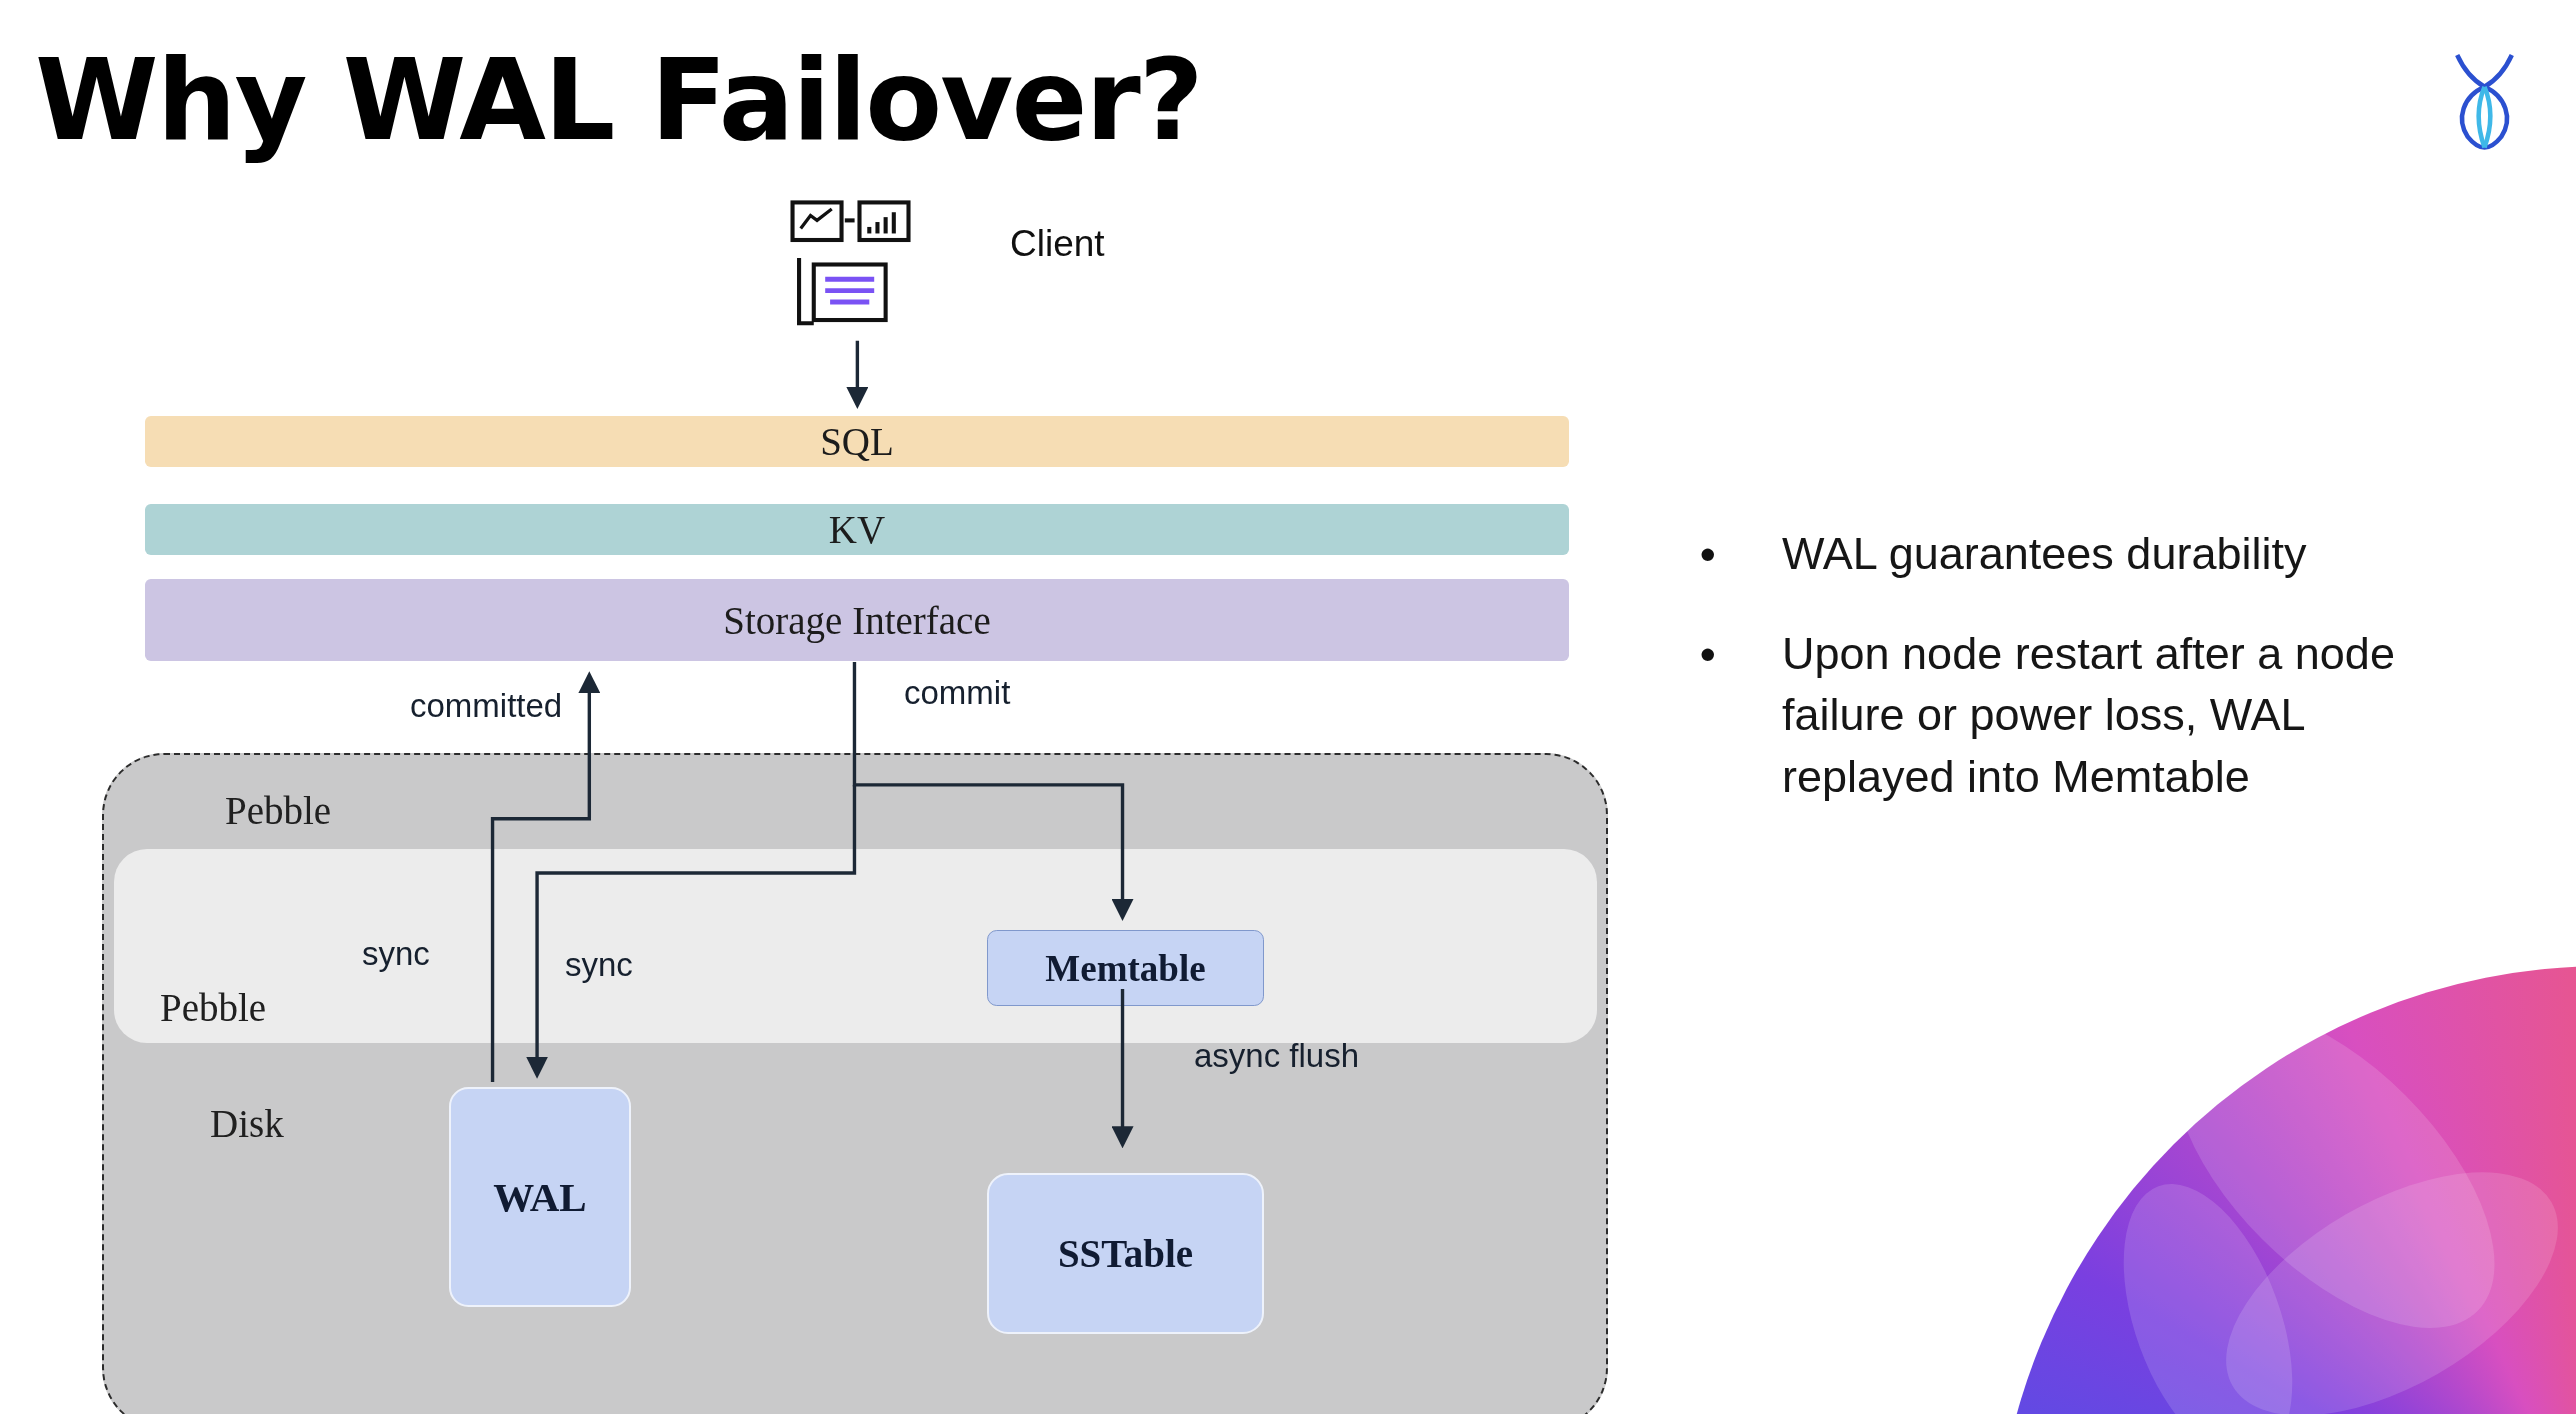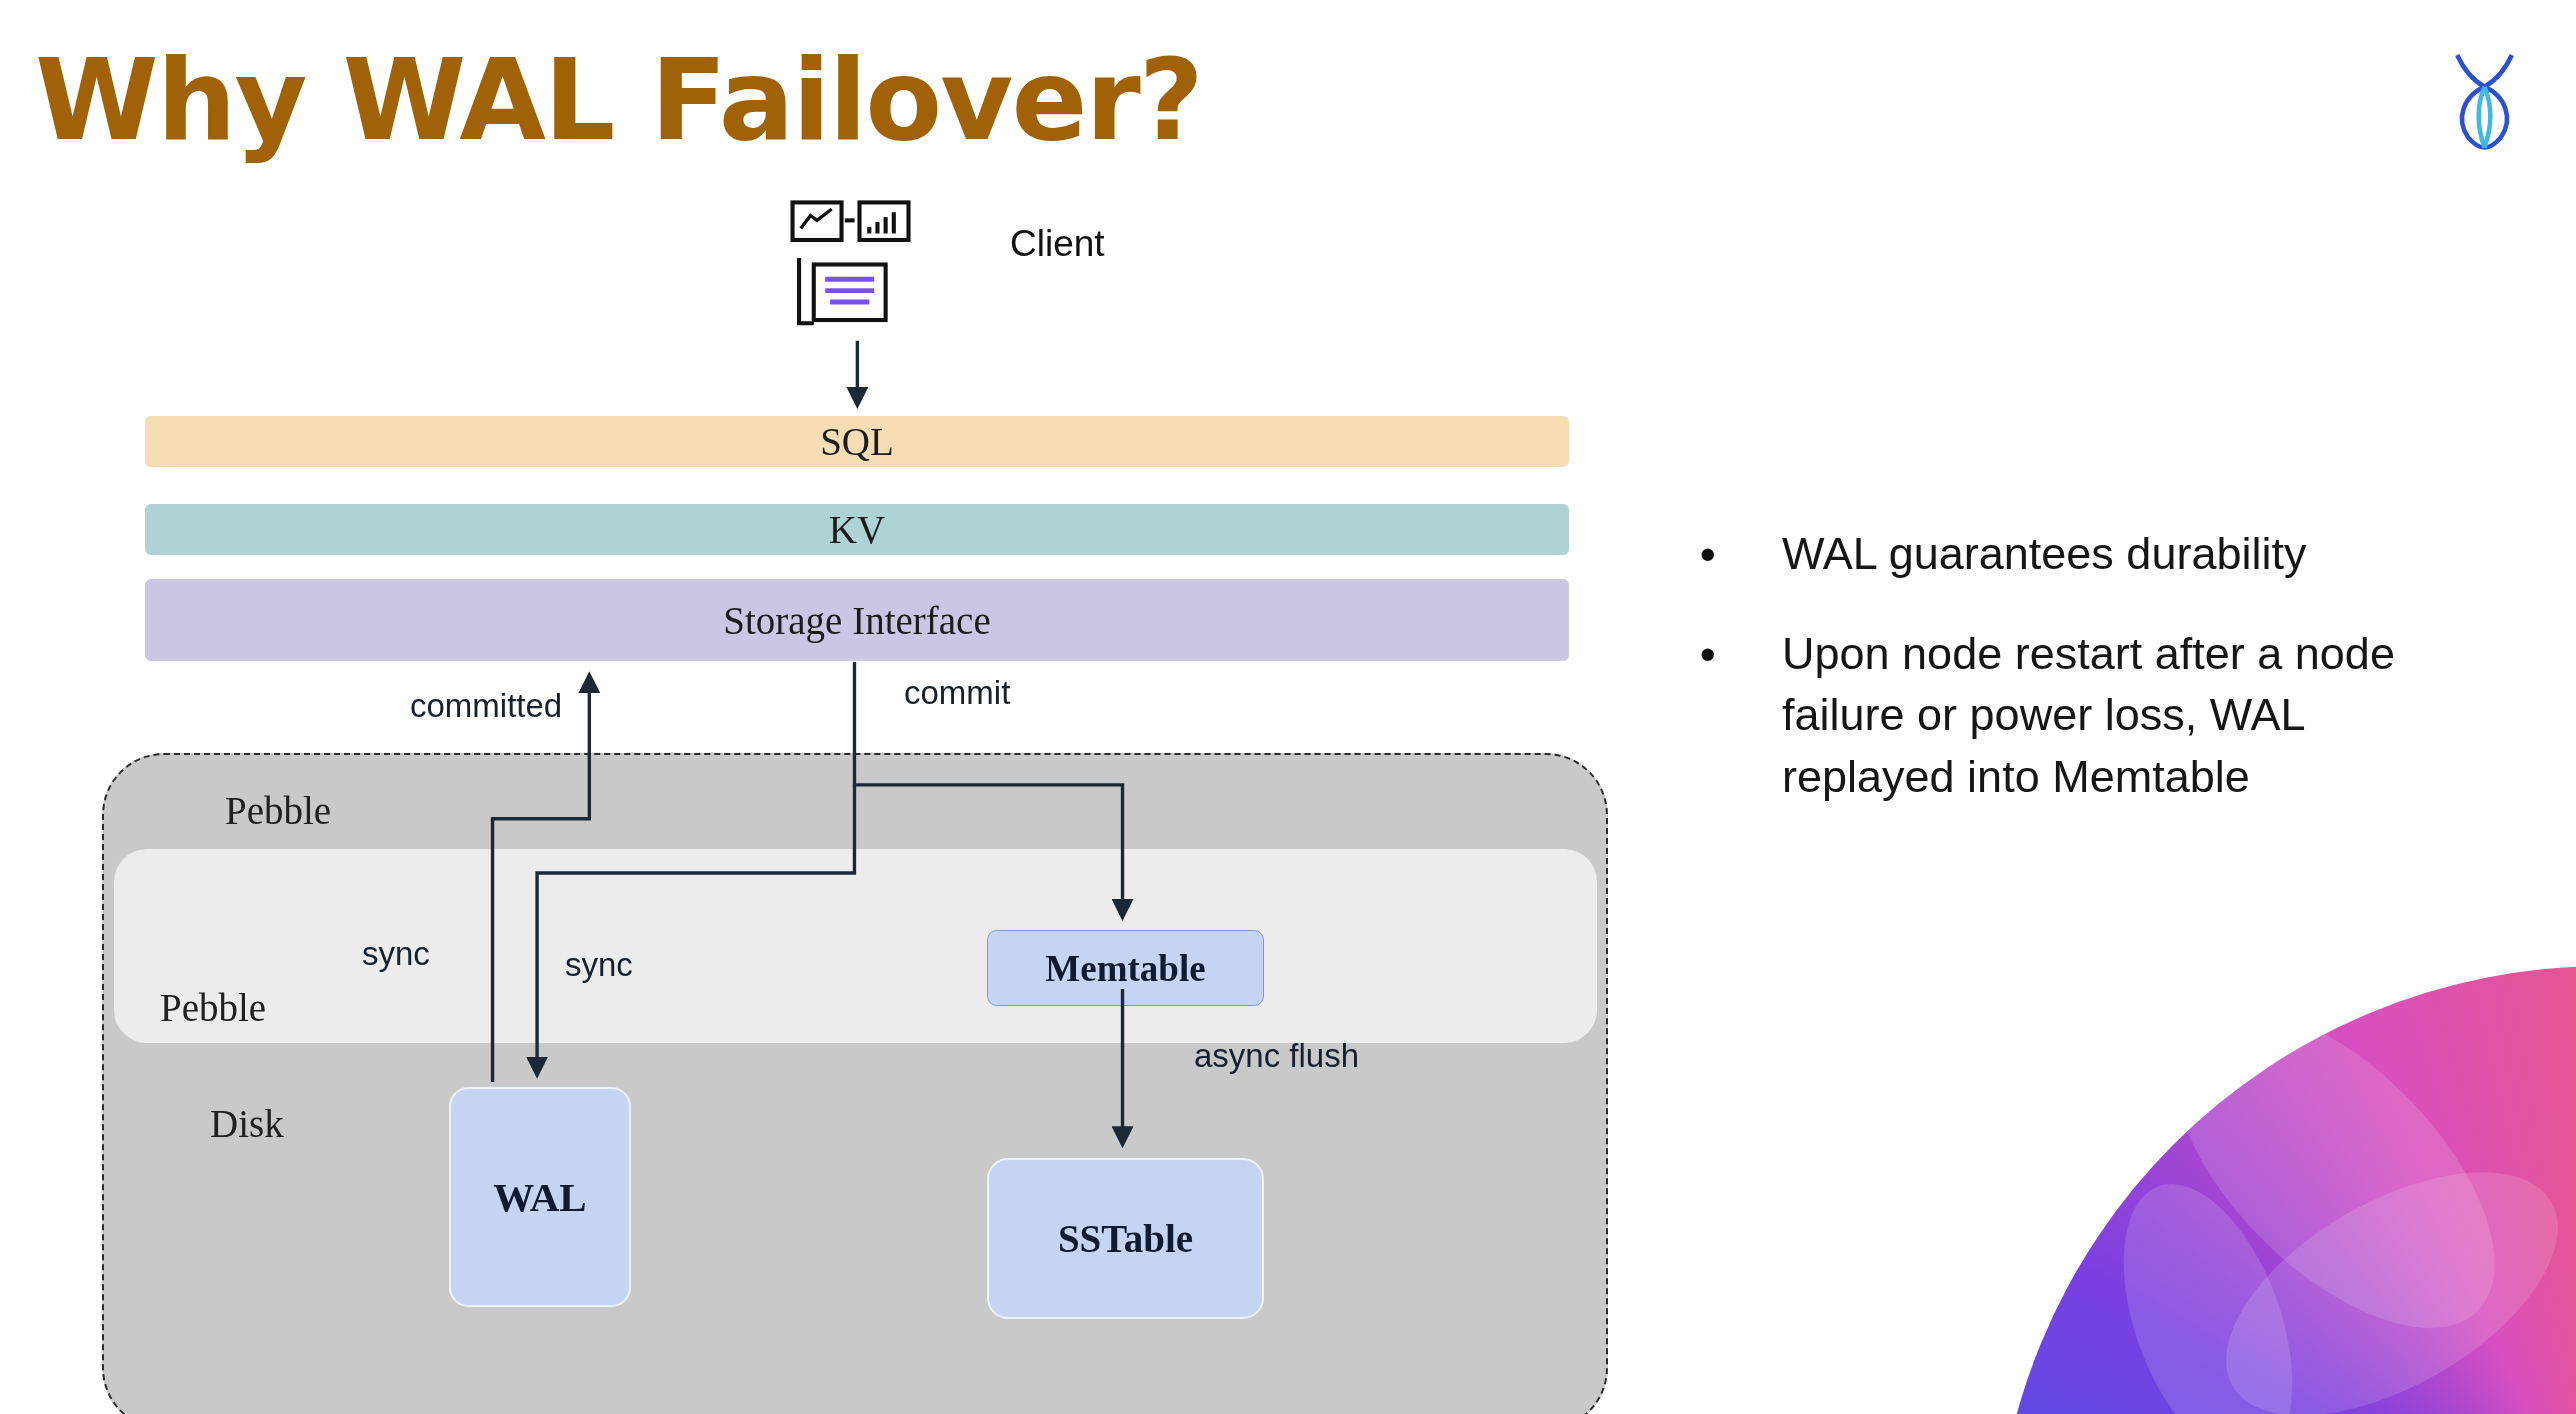--- a/index.html
+++ b/index.html
@@ -4,21 +4,21 @@
 <style>
   * { margin:0; padding:0; box-sizing:border-box; }
   html,body { background:#ffffff; }
   .slide {
     position:relative; width:2576px; height:1415px; background:#ffffff;
     overflow:hidden; font-family:"Liberation Sans", sans-serif; color:#111;
   }
   .title {
     position:absolute; left:35px; top:35px;
     font-family:"DejaVu Sans","Liberation Sans",sans-serif;
-    font-size:112px; font-weight:700; letter-spacing:-1.9px; color:#a16207;
+    font-size:112px; font-weight:700; letter-spacing:-1.9px; color:#000000;
   }
   
   .layer-bar {
     position:absolute; left:145px; width:1424px; border-radius:5.8px;
     display:flex; align-items:center; justify-content:center;
     font-family:"Liberation Serif","DejaVu Serif",serif;
     font-size:39px; color:#1c1c1c;
   }
   #bar-sql     { top:416px; height:51px; }
   #bar-kv      { top:504px; height:51px; }
@@ -124,21 +124,21 @@
   <div id="bar-kv" class="layer-bar" style="background-color: rgb(174, 211, 213);">KV</div>
   <div id="bar-storage" class="layer-bar" style="background-color: rgb(204, 197, 227);">Storage Interface</div>
 
   <div class="pebble" style="background-color: rgb(201, 201, 202);">
     <div class="memory-band" style="background-color: rgb(236, 236, 236);"></div>
     <div id="pebble-label" class="zone-label">Pebble</div>
     <div id="memory-label" class="zone-label">Pebble</div>
     <div id="disk-label" class="zone-label">Disk</div>
     <div id="box-wal" class="pebble-box" style="background-color: rgb(198, 212, 244);">WAL</div>
     <div id="box-memtable" class="pebble-box" style="background-color: rgb(198, 212, 244);">Memtable</div>
-    <div id="box-sstable" class="pebble-box" style="background-color: rgb(198, 212, 244);">SSTable</div>
+    <div id="box-sstable" class="pebble-box" style="background-color: rgb(198, 212, 244); margin-top: 15px;">SSTable</div>
   </div>
 
   <svg class="arrows" viewBox="0 0 2662 1462">
     <defs>
       <marker id="arrow" viewBox="0 0 10 10" refX="8" refY="5" markerWidth="6.5" markerHeight="6.5" orient="auto-start-reverse">
         <path d="M0 0 L10 5 L0 10 z" fill="#1c2836"></path>
       </marker>
     </defs>
     <g stroke="#1c2836" stroke-width="3.5" fill="none">
       <path d="M886 352 V418" marker-end="url(#arrow)"></path>

